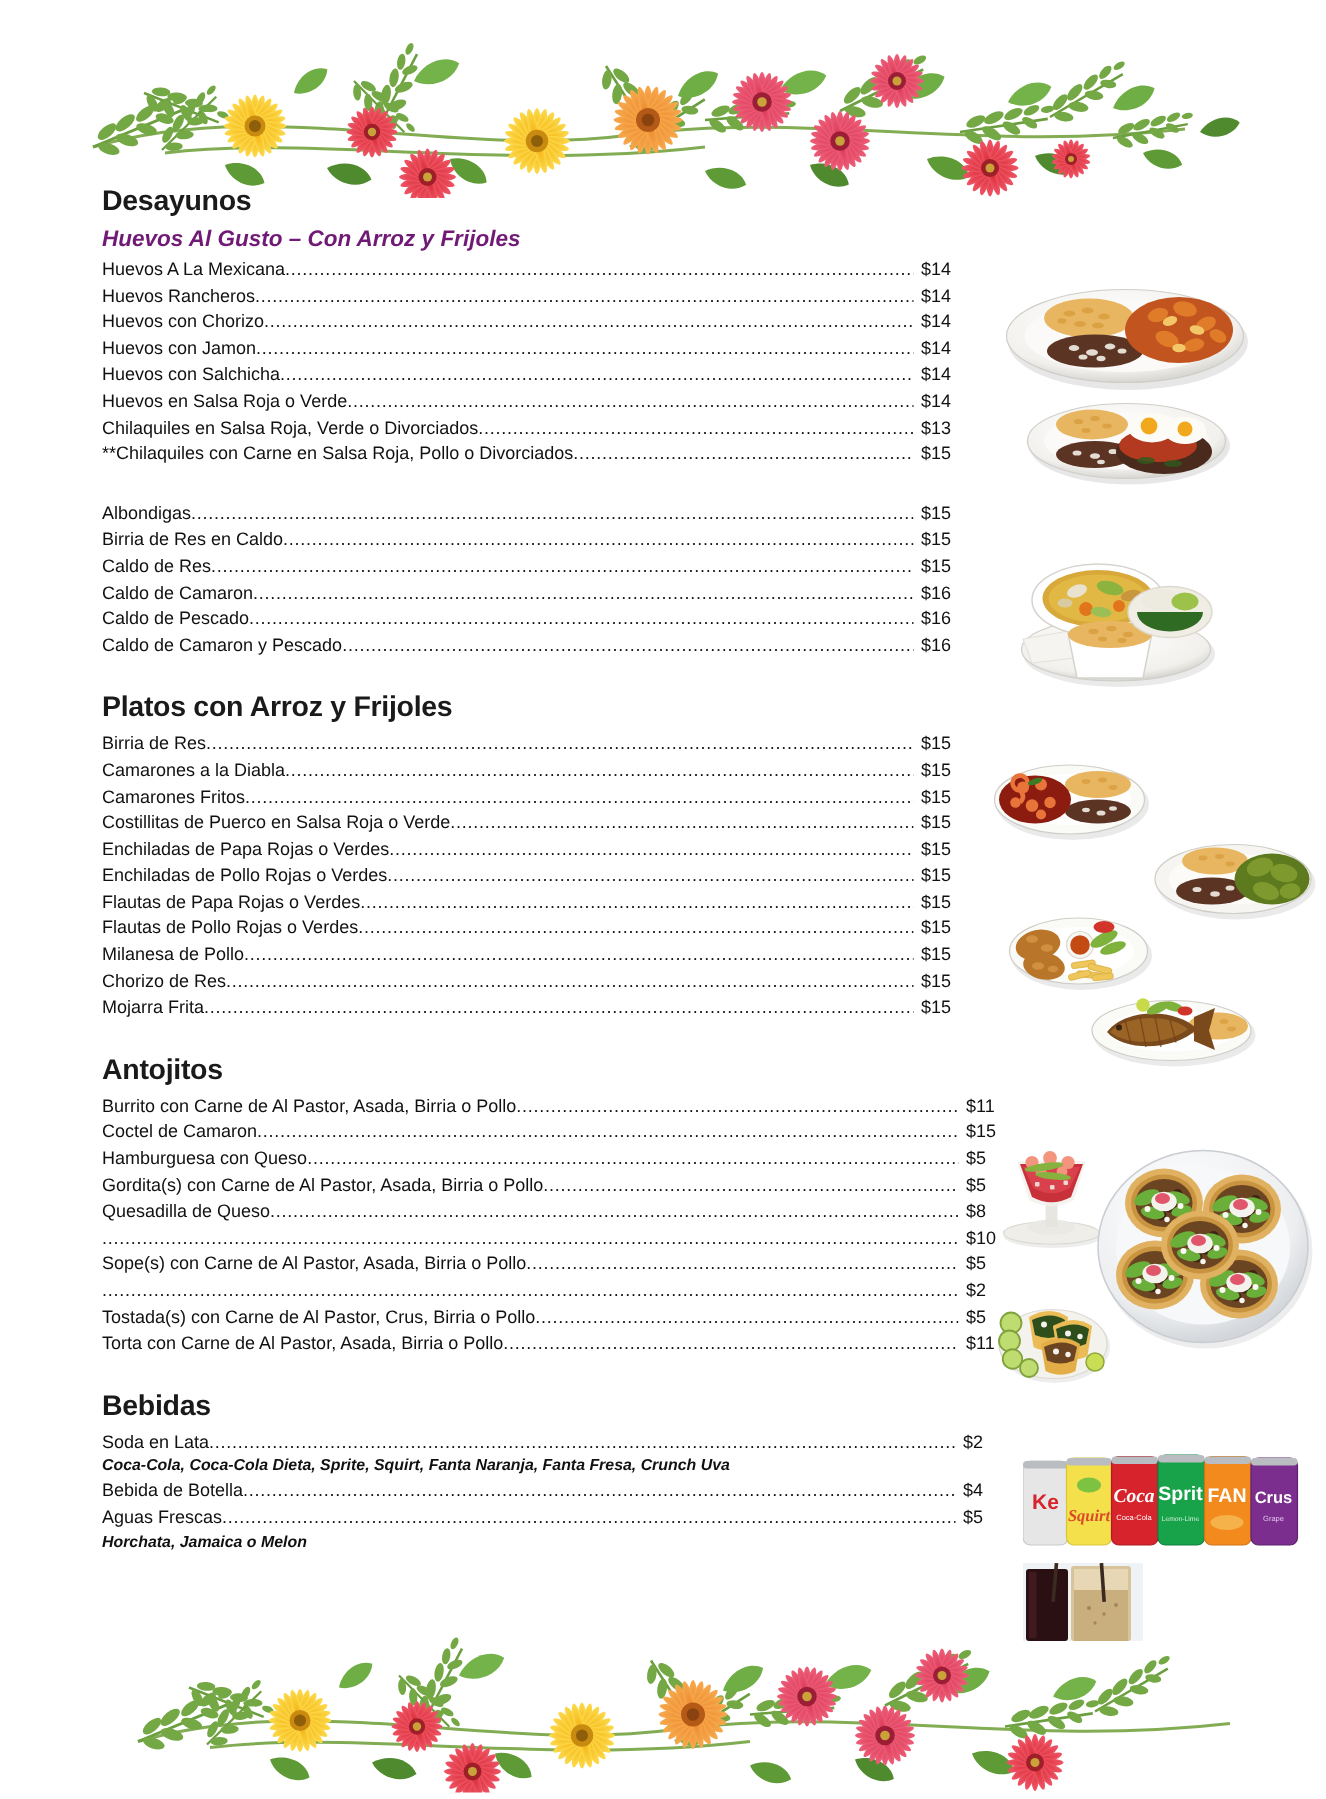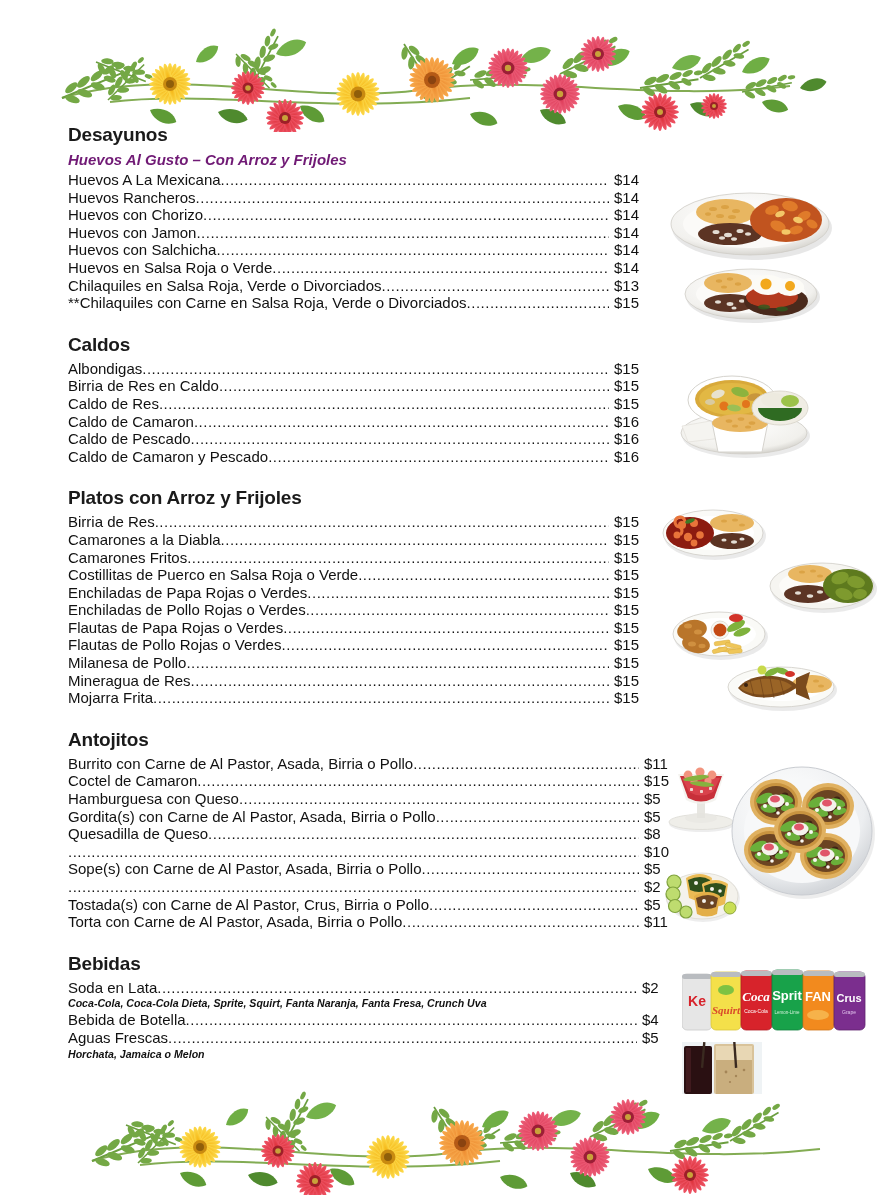--- a/index.html
+++ b/index.html
@@ -61,21 +61,21 @@
     color: #701a75;
     line-height: 20px;
     margin: 0 0 1px 0;
     white-space: nowrap;
   }
 
   
   .row {
     display: flex;
     align-items: baseline;
-    font-size: 15px;
+    font-size: 12px;
     line-height: 17.6px;
     color: #111111;
     white-space: nowrap;
   }
   .row .name { flex: 0 0 auto; }
   .row .leader {
     flex: 1 1 auto;
     overflow: hidden;
     white-space: nowrap;
     margin: 0 1px 0 0;
@@ -645,30 +645,29 @@
         <span class="name">Huevos en Salsa Roja o Verde</span>
         <span class="leader">.......................................................................................................................................................</span>
         <span class="price">$14</span>
       </div>
       <div class="row">
         <span class="name">Chilaquiles en Salsa Roja, Verde o Divorciados</span>
         <span class="leader">.......................................................................................................................................................</span>
         <span class="price">$13</span>
       </div>
       <div class="row">
-        <span class="name">**Chilaquiles con Carne en Salsa Roja, Verde o Divorciados</span>
+        <span class="name">**Chilaquiles con Carne en Salsa Roja, Pollo o Divorciados</span>
         <span class="leader">.......................................................................................................................................................</span>
         <span class="price">$15</span>
       </div>
     </div>
 
     <div class="section-gap-md"></div>
 
     <div class="section cols-a">
-      <h2 class="section-title">Caldos</h2>
       <div class="row">
         <span class="name">Albondigas</span>
         <span class="leader">.......................................................................................................................................................</span>
         <span class="price">$15</span>
       </div>
       <div class="row">
         <span class="name">Birria de Res en Caldo</span>
         <span class="leader">.......................................................................................................................................................</span>
         <span class="price">$15</span>
       </div>
@@ -737,21 +736,21 @@
         <span class="name">Flautas de Pollo Rojas o Verdes</span>
         <span class="leader">.......................................................................................................................................................</span>
         <span class="price">$15</span>
       </div>
       <div class="row">
         <span class="name">Milanesa de Pollo</span>
         <span class="leader">.......................................................................................................................................................</span>
         <span class="price">$15</span>
       </div>
       <div class="row">
-        <span class="name">Mineragua de Res</span>
+        <span class="name">Chorizo de Res</span>
         <span class="leader">.......................................................................................................................................................</span>
         <span class="price">$15</span>
       </div>
       <div class="row">
         <span class="name">Mojarra Frita</span>
         <span class="leader">.......................................................................................................................................................</span>
         <span class="price">$15</span>
       </div>
     </div>
 

